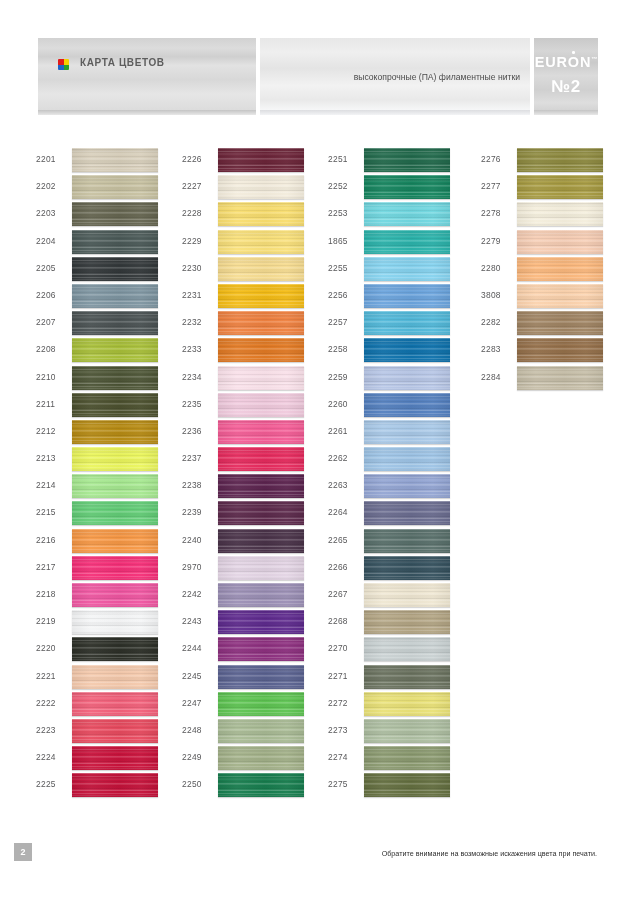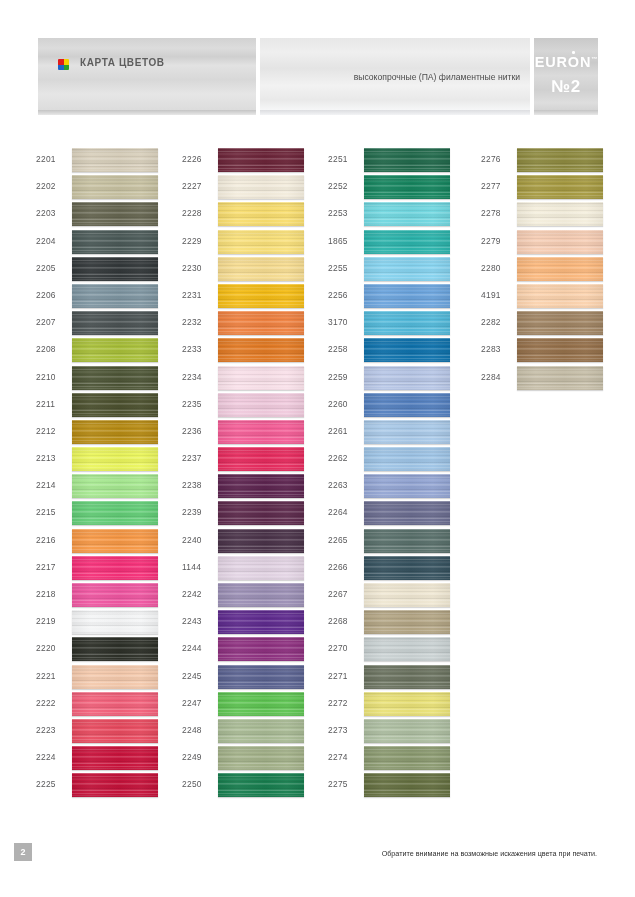--- a/index.html
+++ b/index.html
@@ -414,21 +414,21 @@
       </div>
       <div class="row">
         <div class="row-code">2239</div>
         <div class="row-swatch" style="background: rgb(93, 42, 76);"></div>
       </div>
       <div class="row">
         <div class="row-code">2240</div>
         <div class="row-swatch" style="background: rgb(74, 51, 73);"></div>
       </div>
       <div class="row">
-        <div class="row-code">1144</div>
+        <div class="row-code">2970</div>
         <div class="row-swatch" style="background: rgb(227, 212, 228);"></div>
       </div>
       <div class="row">
         <div class="row-code">2242</div>
         <div class="row-swatch" style="background: rgb(155, 143, 181);"></div>
       </div>
       <div class="row">
         <div class="row-code">2243</div>
         <div class="row-swatch" style="background: rgb(95, 43, 142);"></div>
       </div>
@@ -476,21 +476,21 @@
       </div>
       <div class="row">
         <div class="row-code">2255</div>
         <div class="row-swatch" style="background: rgb(134, 211, 239);"></div>
       </div>
       <div class="row">
         <div class="row-code">2256</div>
         <div class="row-swatch" style="background: rgb(107, 164, 221);"></div>
       </div>
       <div class="row">
-        <div class="row-code">3170</div>
+        <div class="row-code">2257</div>
         <div class="row-swatch" style="background: rgb(82, 185, 218);"></div>
       </div>
       <div class="row">
         <div class="row-code">2258</div>
         <div class="row-swatch" style="background: rgb(15, 114, 172);"></div>
       </div>
       <div class="row">
         <div class="row-code">2259</div>
         <div class="row-swatch" style="background: rgb(183, 198, 230);"></div>
       </div>
@@ -570,21 +570,21 @@
       </div>
       <div class="row">
         <div class="row-code">2279</div>
         <div class="row-swatch" style="background: rgb(246, 205, 180);"></div>
       </div>
       <div class="row">
         <div class="row-code">2280</div>
         <div class="row-swatch" style="background: rgb(251, 184, 125);"></div>
       </div>
       <div class="row">
-        <div class="row-code">4191</div>
+        <div class="row-code">3808</div>
         <div class="row-swatch" style="background: rgb(251, 210, 173);"></div>
       </div>
       <div class="row">
         <div class="row-code">2282</div>
         <div class="row-swatch" style="background: rgb(160, 132, 99);"></div>
       </div>
       <div class="row">
         <div class="row-code">2283</div>
         <div class="row-swatch" style="background: rgb(149, 112, 74);"></div>
       </div>

